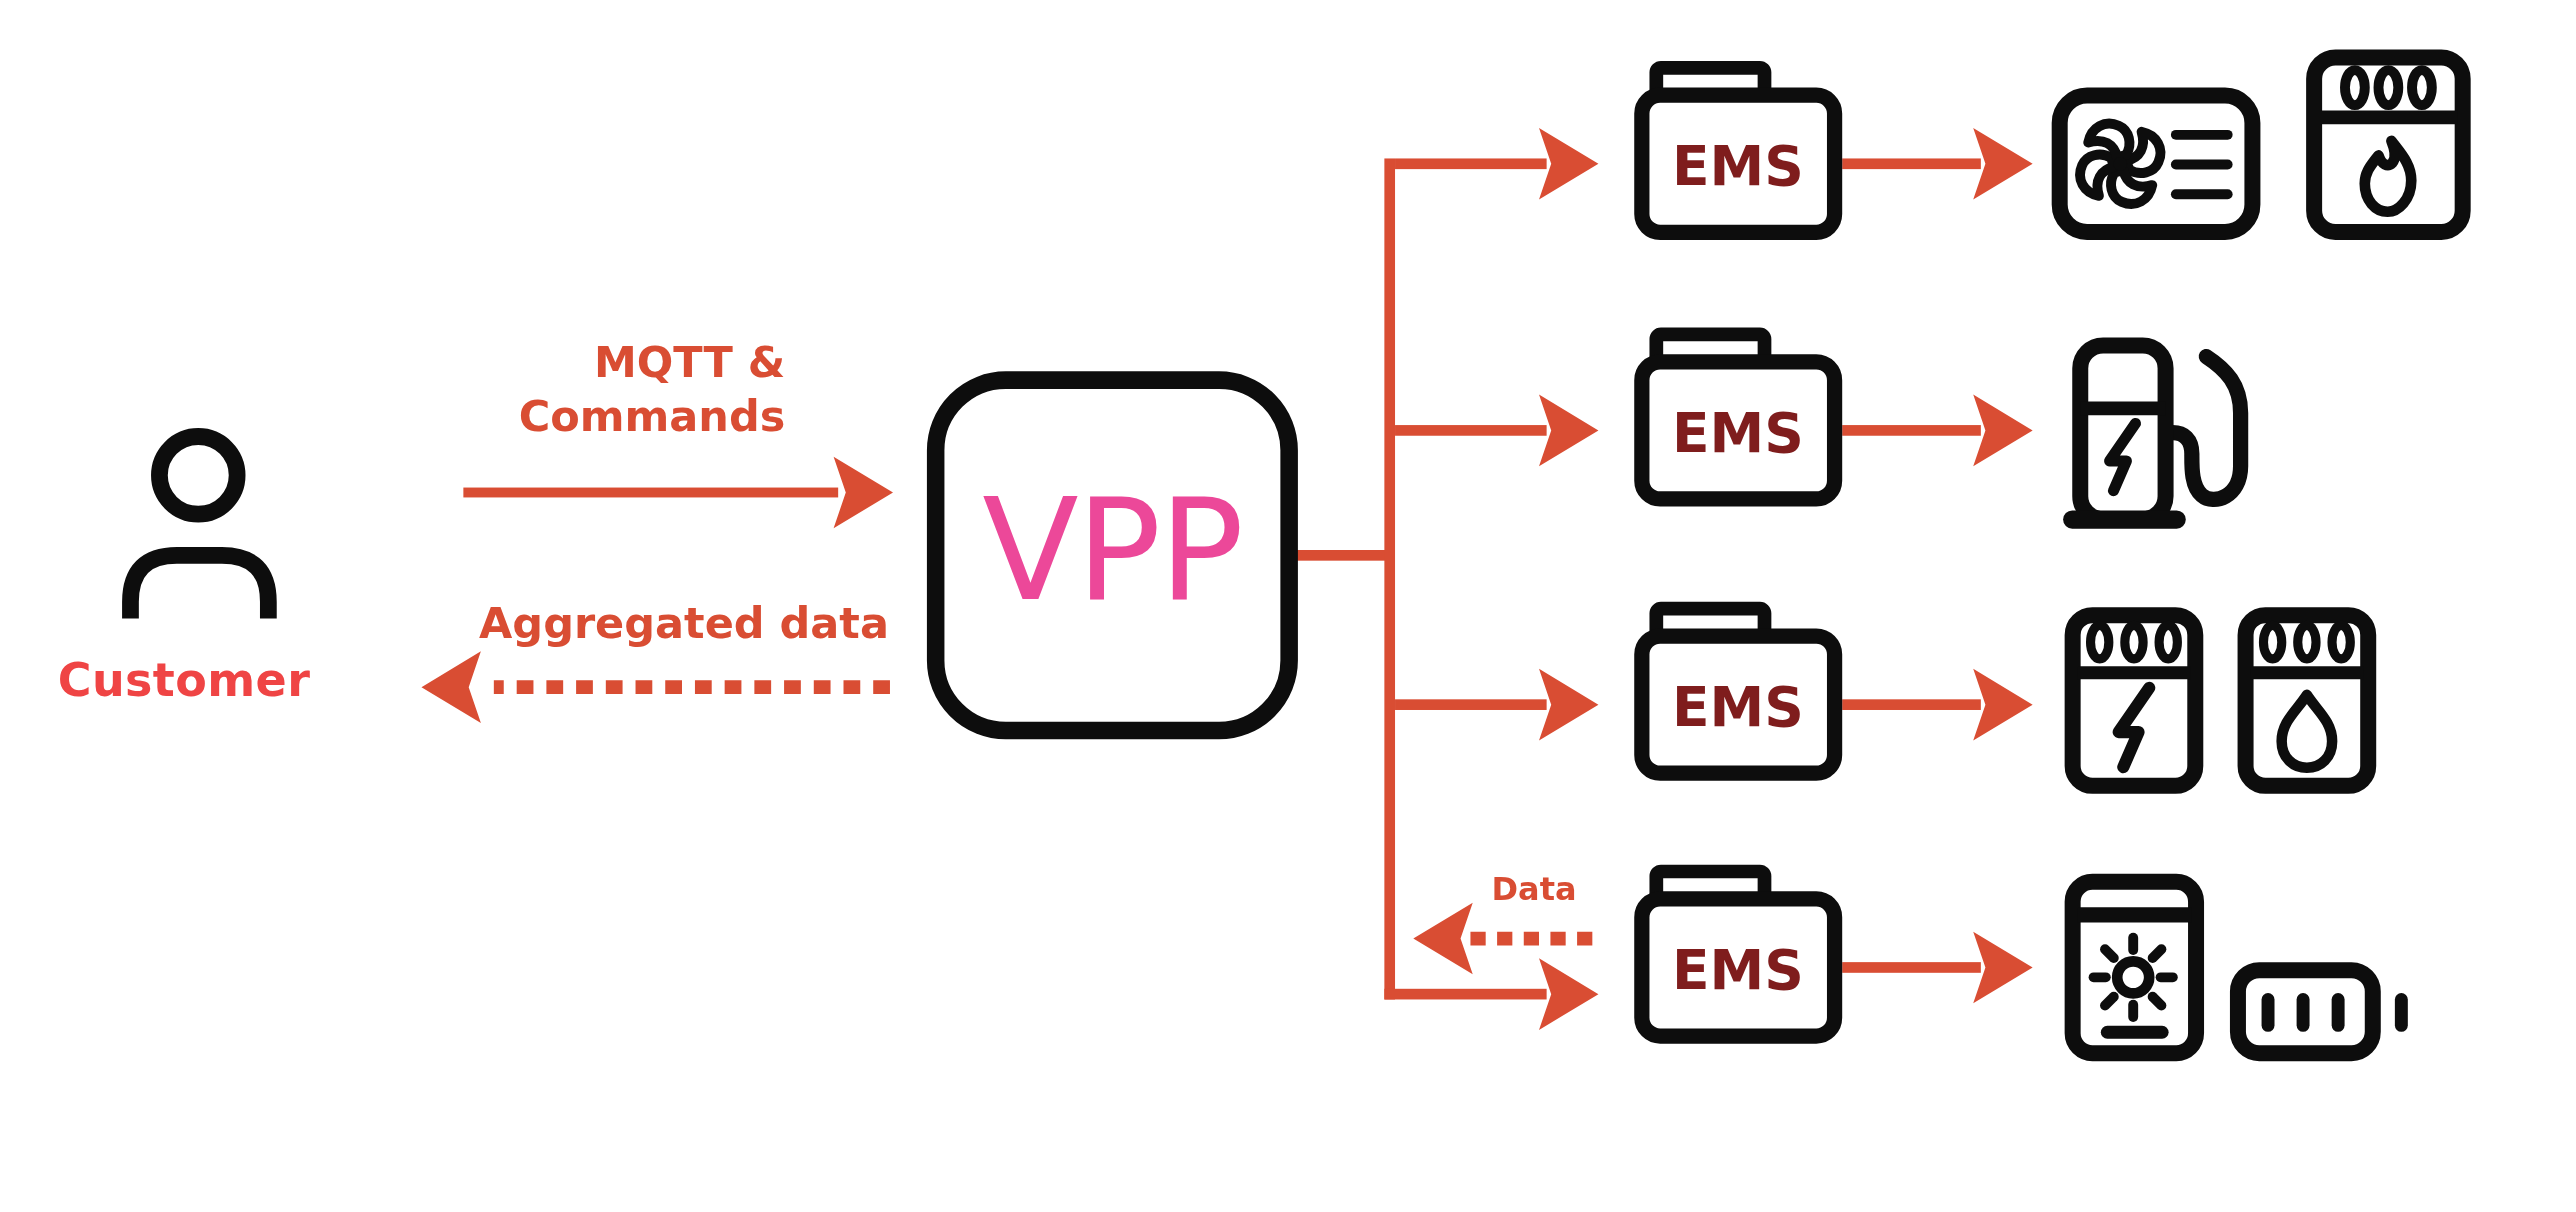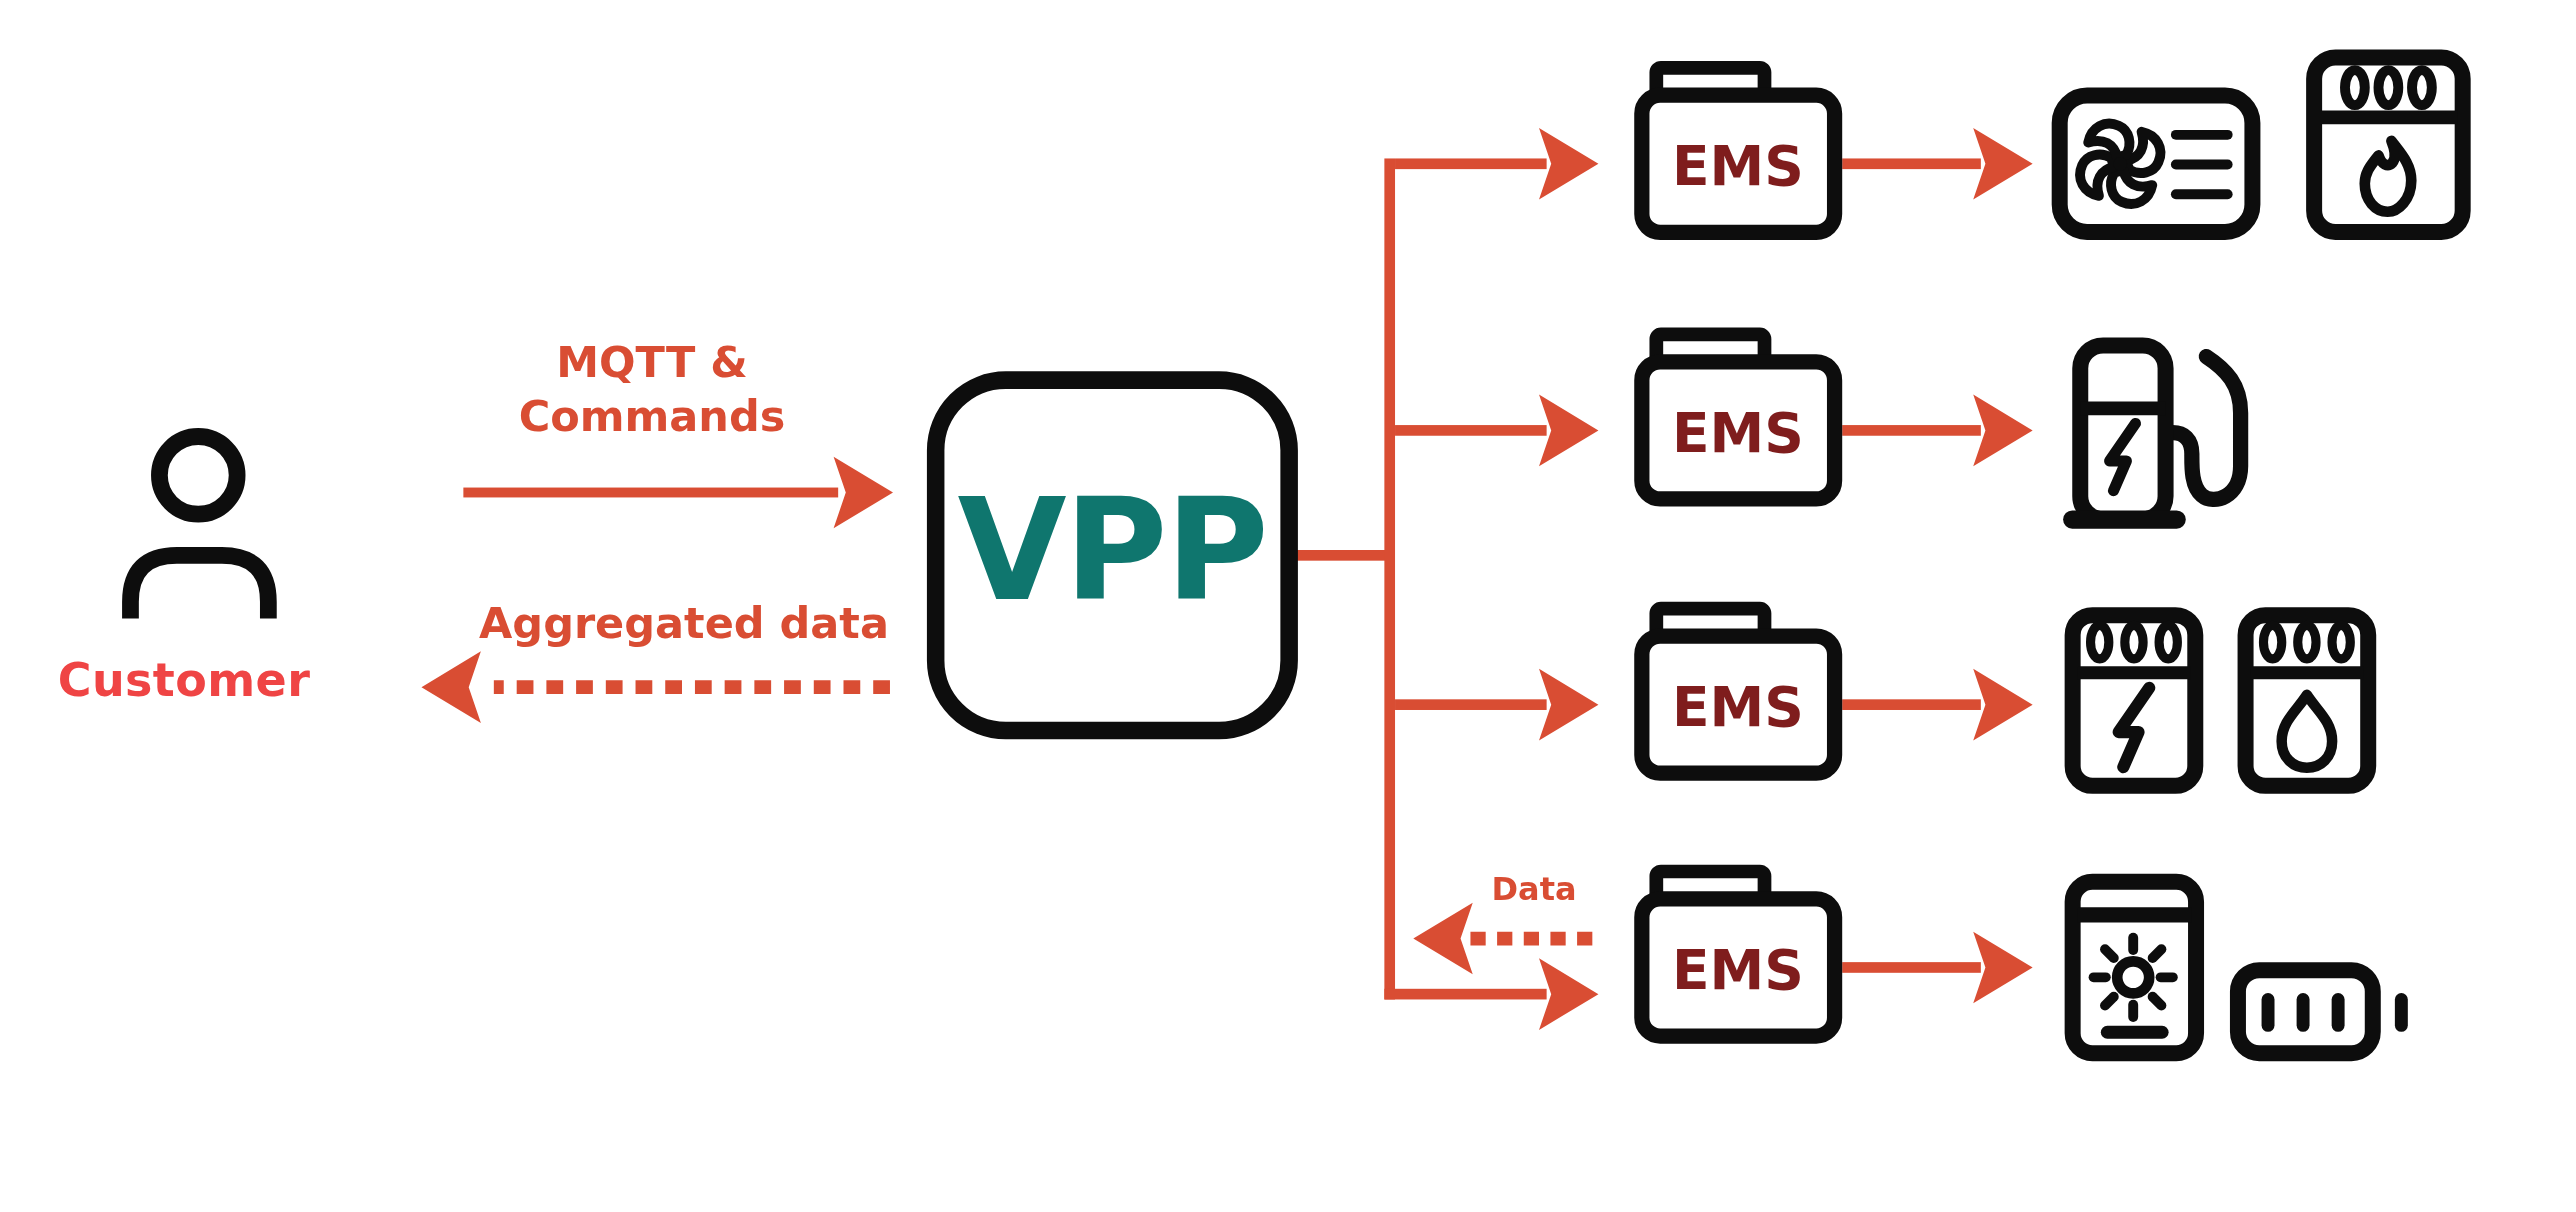--- a/index.html
+++ b/index.html
@@ -11,27 +11,27 @@
     overflow:hidden;
   }
   .canvas svg{position:absolute;left:0;top:0;}
   .label{
     position:absolute;
     white-space:pre-line;
     line-height:1.26;
     text-align:center;
     transform:translateX(-50%);
   }
-  .label.red{color:#D94D33;font-weight:700;}
+  .label.red{color:#D94D33;font-weight:700;text-align:right;}
   .label.ink{color:#ef4444;}
   .customer-label{font-size:46px;font-weight:600;letter-spacing:0.4px;}
   .flow-label{font-size:43px;}
   .small-flow-label{font-size:32px;}
   .vpp-label{
-    font-size:141px;font-weight:700;color:#0f766e;
+    font-size:141px;font-weight:400;color:#ec4899;
     transform:translate(-50%,-53%);line-height:1;letter-spacing:-2.3px;
   }
   .ems-label{
     font-size:55px;font-weight:700;color:#7f1d1d;
     transform:translate(-50%,-50%);line-height:1;
   }
 </style>
 </head>
 <body>
 

